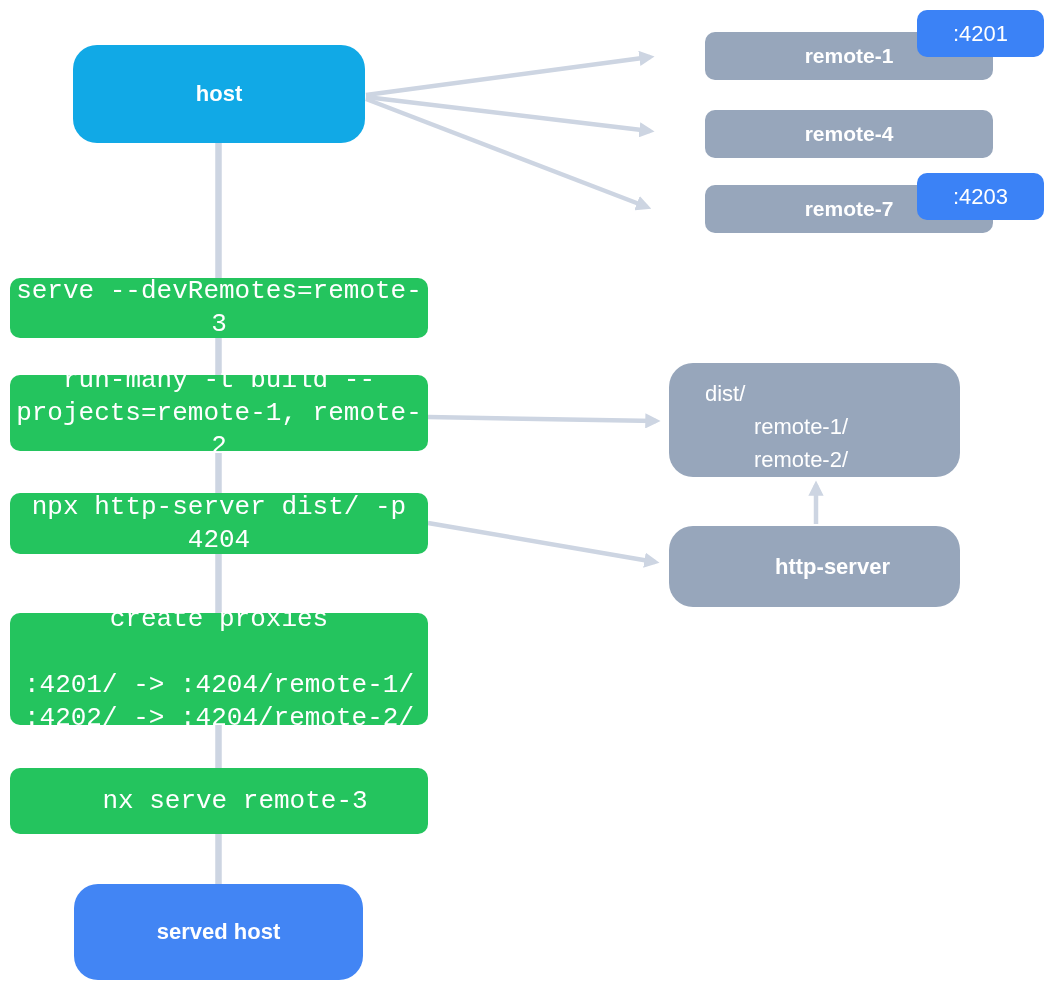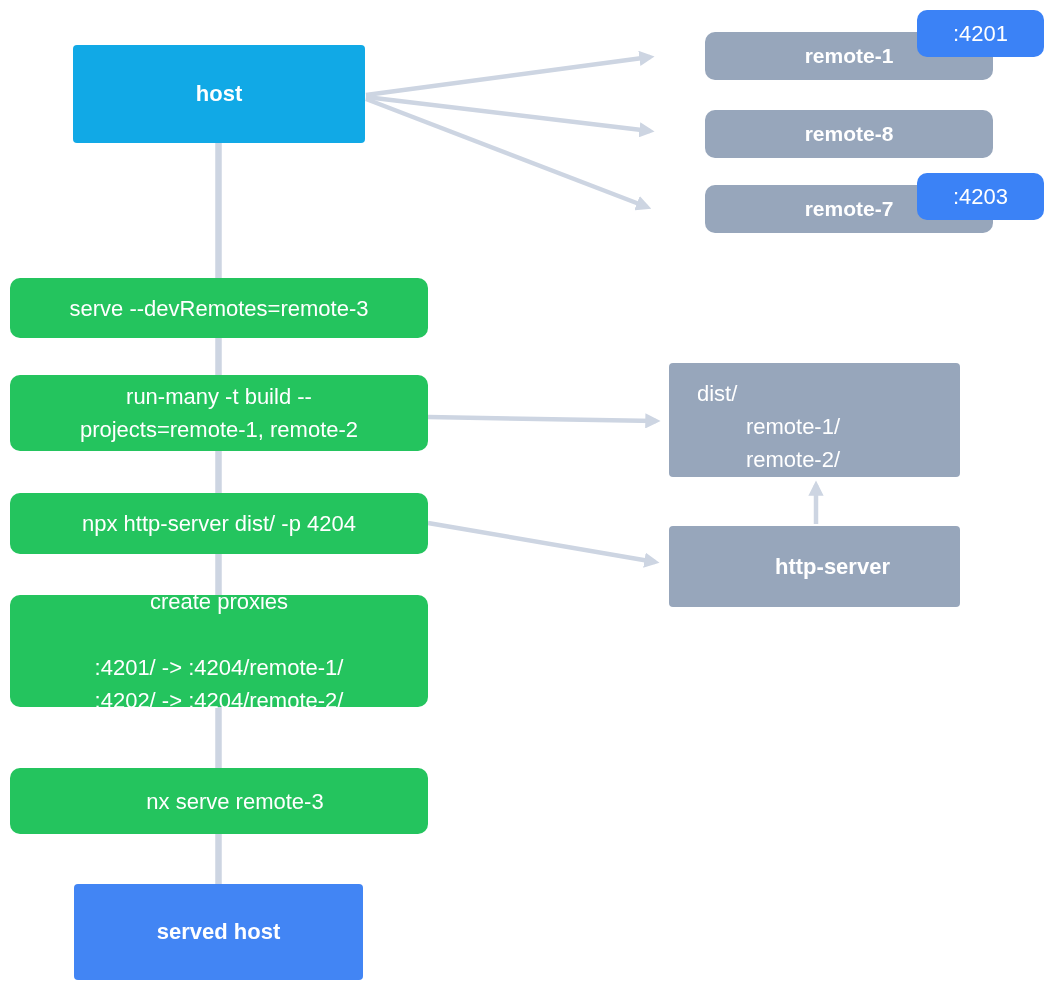--- a/index.html
+++ b/index.html
@@ -24,38 +24,39 @@
   .edges .trunk { stroke-width: 6.5px; }
   .box {
     position: absolute;
     z-index: 1;
     box-sizing: border-box;
     color: #ffffff;
     display: flex;
     align-items: center;
     justify-content: center;
     text-align: center;
-    border-radius: 4px;
+    border-radius: 24px;
   }
   .host {
     left: 73px; top: 45px; width: 292px; height: 98px;
     background: var(--host-blue);
     font-weight: bold; font-size: 22px;
   }
   .step {
     left: 10px; width: 418px;
     background: var(--step-green);
-    font-size: 22px; line-height: 33px;
+    font-size: 26px; line-height: 33px;
     border-radius: 10px;
+    font-family: Liberation Mono, monospace;
   }
   .step span { white-space: pre-line; }
   .step1 { top: 278px; height: 60px; }
   .step2 { top: 375px; height: 76px; }
   .step3 { top: 493px; height: 61px; }
-  .step4 { top: 595px; height: 112px; }
+  .step4 { top: 613px; height: 112px; }
   .step5 { top: 768px; height: 66px; padding-left: 32px; }
   .remote {
     left: 660px; width: 288px; height: 48px;
     background: var(--remote-gray);
     font-weight: bold; font-size: 21px;
     border-radius: 10px;
     margin-left: 45px;
   }
   .remote1 { top: 32px; }
   .remote2 { top: 110px; }
@@ -73,21 +74,21 @@
   .badge2 { top: 96px; }
   .badge3 { top: 173px; }
   .dist {
     left: 669px; top: 363px; width: 291px; height: 114px;
     background: var(--remote-gray);
     font-size: 22px; line-height: 33px;
     justify-content: flex-start; align-items: flex-start;
     padding: 14px 0 0 28px;
     text-align: left;
   }
-  .dist span { white-space: pre; }
+  .dist span { white-space: pre; margin-left: 8px; }
   .httpserver {
     left: 669px; top: 526px; width: 291px; height: 81px;
     background: var(--remote-gray);
     font-weight: bold; font-size: 22px; padding-left: 36px;
   }
   .served {
     left: 74px; top: 884px; width: 289px; height: 96px;
     background: var(--served-blue);
     font-weight: bold; font-size: 22px;
   }
@@ -113,21 +114,21 @@
   </svg>
 
   <div class="box host">
     <span>host</span>
   </div>
 
   <div class="box remote remote1">
     <span>remote-1</span>
   </div>
   <div class="box remote remote2">
-    <span>remote-8</span>
+    <span>remote-4</span>
   </div>
   <div class="box remote remote3">
     <span>remote-7</span>
   </div>
 
   <div class="badge badge1">
     <span>:4201</span>
   </div>
   <div class="badge badge3">
     <span>:4203</span>

